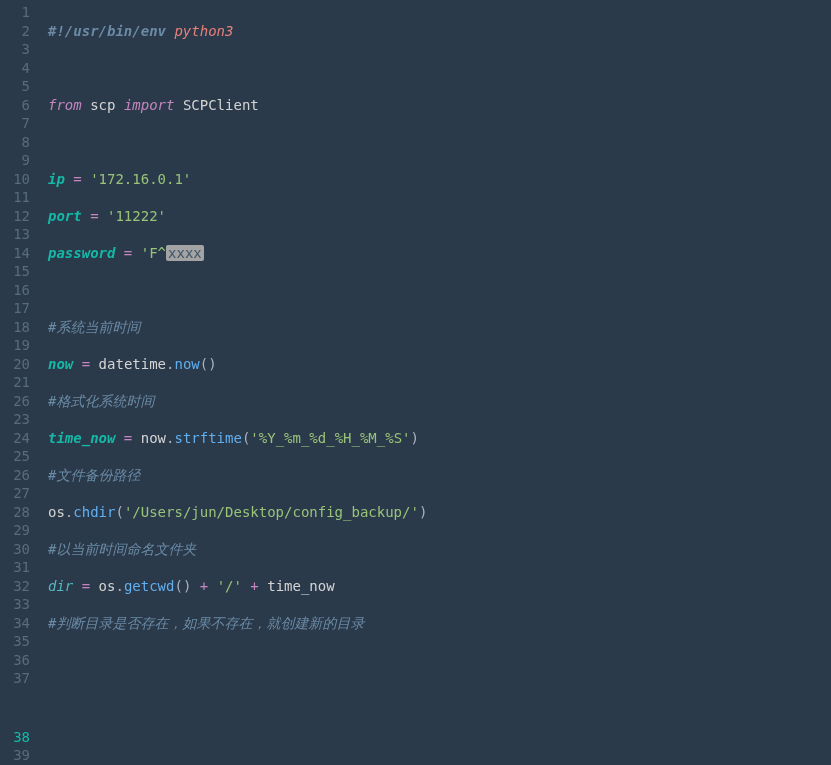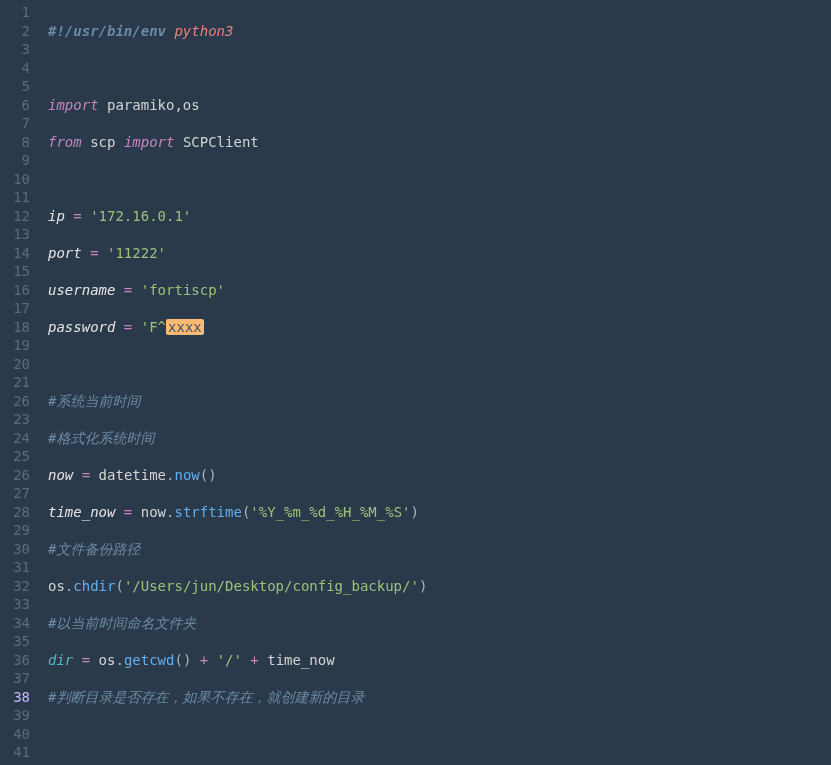--- a/index.html
+++ b/index.html
@@ -16,39 +16,39 @@
 .editor { display: flex; }
 .gutter {
   background: #2b3a4a;
   color: #5a6b7c;
   text-align: right;
   padding: 3px 10px 3px 0;
   user-select: none;
   min-width: 40px;
 }
 .gutter .ln { display: block; height: 18.5px; }
-.gutter .ln.current { color: #c4b5fd; }
+.gutter .ln.current { color: #14b8a6; margin-top: 40px; }
 .code {
   padding: 3px 0 3px 8px;
   white-space: pre;
   flex: 1;
 }
 .line { height: 18.5px; display: block; }
 .c-comment { color: #6a8aa5; font-style: italic; }
 .c-shebang { color: #6a8aa5; font-style: italic; font-weight: bold; }
 .c-shebang-em { color: #e6807a; font-style: italic; }
 .c-kw { color: #c586c0; font-style: italic; }
 .c-ident { color: #d4d4d4; }
-.c-var { color: #e5e5e5; font-style: italic; }
+.c-var { color: #14b8a6; font-style: italic; font-weight: bold; }
 .c-str { color: #98c379; }
 .c-func { color: #61afef; }
 .c-op { color: #c586c0; }
 .c-punct { color: #abb2bf; }
 .c-builtin { color: #56b6c2; font-style: italic; margin-top: 20px; }
-.redact { background: #fdba74; color: #3e5568; border-radius: 2px; padding: 0 2px; }
+.redact { background: #a3a3a3; color: #3e5568; border-radius: 2px; padding: 0 2px; }
 </style>
 </head>
 <body>
 
 <div class="editor">
 <div class="gutter">
 <span class="ln">1</span>
 <span class="ln">2</span>
 <span class="ln">3</span>
 <span class="ln">4</span>
@@ -87,31 +87,29 @@
 <span class="ln">37</span>
 <span class="ln current">38</span>
 <span class="ln">39</span>
 <span class="ln">40</span>
 <span class="ln">41</span>
 </div>
 
 <div class="code">
 <span class="line"><span class="c-shebang">#!/usr/bin/env </span><span class="c-shebang-em">python3</span></span>
 <span class="line"></span>
-<span class="line"><span class="c-kw">import</span><span class="c-ident"> paramiko,os</span></span>
 <span class="line"><span class="c-kw">from</span><span class="c-ident"> scp </span><span class="c-kw">import</span><span class="c-ident"> SCPClient</span></span>
 <span class="line"></span>
 <span class="line"><span class="c-var">ip</span><span class="c-op"> = </span><span class="c-str">'172.16.0.1'</span></span>
 <span class="line"><span class="c-var">port</span><span class="c-op"> = </span><span class="c-str">'11222'</span></span>
-<span class="line"><span class="c-var">username</span><span class="c-op"> = </span><span class="c-str">'fortiscp'</span></span>
 <span class="line"><span class="c-var">password</span><span class="c-op"> = </span><span class="c-str">'F^</span><span class="redact">xxxx</span></span>
 <span class="line"></span>
 <span class="line"><span class="c-comment">#系统当前时间</span></span>
+<span class="line"><span class="c-var">now</span><span class="c-op"> = </span><span class="c-ident">datetime</span><span class="c-punct">.</span><span class="c-func">now</span><span class="c-punct">()</span></span>
 <span class="line"><span class="c-comment">#格式化系统时间</span></span>
-<span class="line"><span class="c-var">now</span><span class="c-op"> = </span><span class="c-ident">datetime</span><span class="c-punct">.</span><span class="c-func">now</span><span class="c-punct">()</span></span>
 <span class="line"><span class="c-var">time_now</span><span class="c-op"> = </span><span class="c-ident">now</span><span class="c-punct">.</span><span class="c-func">strftime</span><span class="c-punct">(</span><span class="c-str">'%Y_%m_%d_%H_%M_%S'</span><span class="c-punct">)</span></span>
 <span class="line"><span class="c-comment">#文件备份路径</span></span>
 <span class="line"><span class="c-ident">os</span><span class="c-punct">.</span><span class="c-func">chdir</span><span class="c-punct">(</span><span class="c-str">'/Users/jun/Desktop/config_backup/'</span><span class="c-punct">)</span></span>
 <span class="line"><span class="c-comment">#以当前时间命名文件夹</span></span>
 <span class="line"><span class="c-builtin">dir</span><span class="c-op"> = </span><span class="c-ident">os</span><span class="c-punct">.</span><span class="c-func">getcwd</span><span class="c-punct">()</span><span class="c-op"> + </span><span class="c-str">'/'</span><span class="c-op"> + </span><span class="c-ident">time_now</span></span>
 <span class="line"><span class="c-comment">#判断目录是否存在，如果不存在，就创建新的目录</span></span>
 
 
 
 

